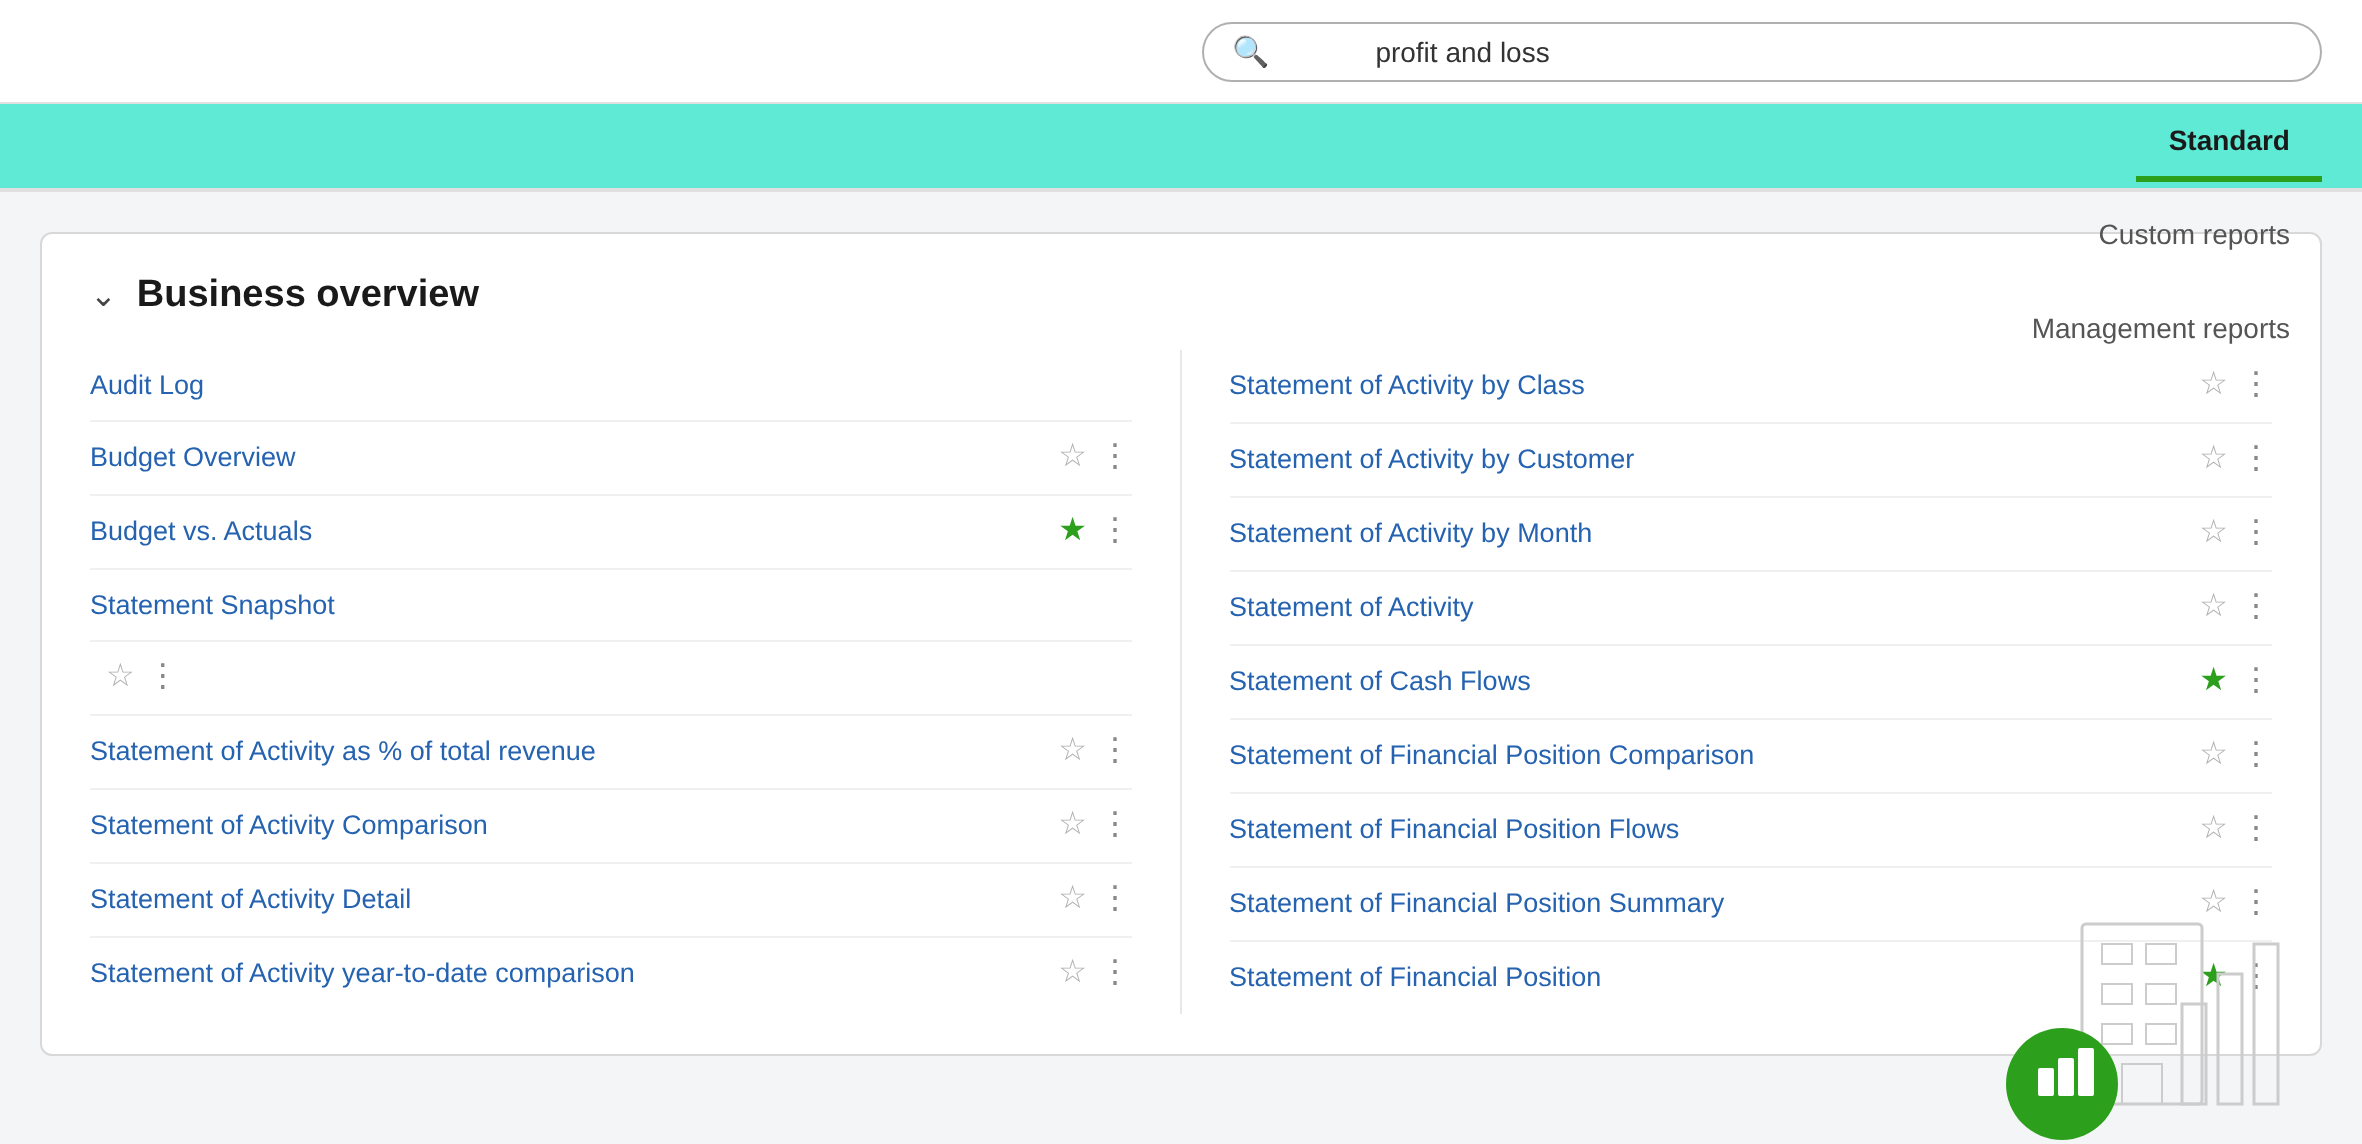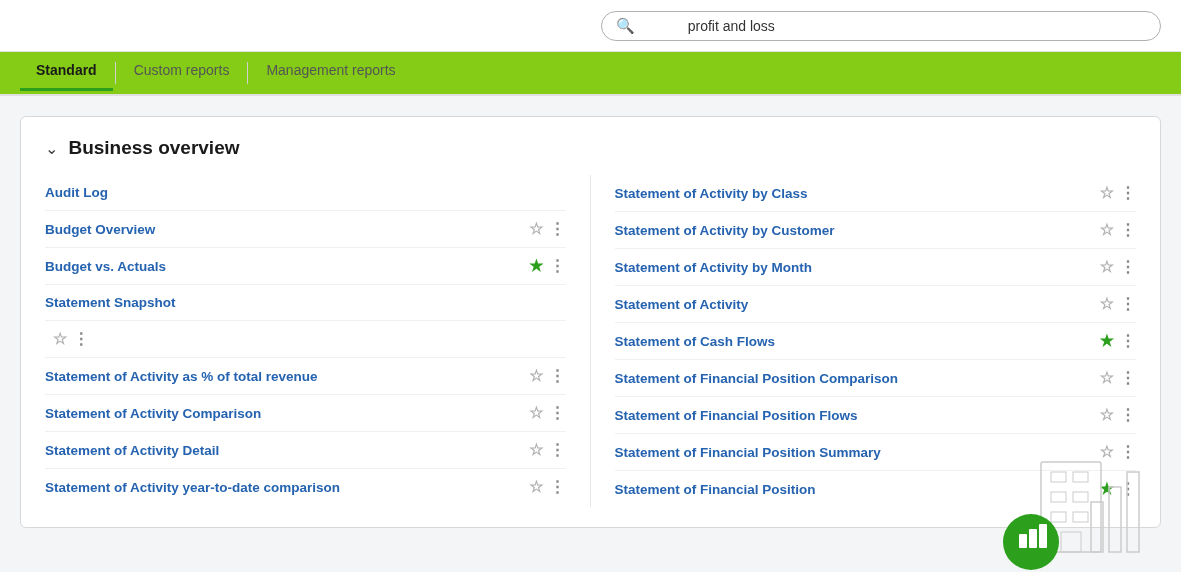--- a/index.html
+++ b/index.html
@@ -41,26 +41,27 @@
       border: none;
       outline: none;
       font-size: 14px;
       color: #333;
       width: 100%;
       background: transparent;
       padding-left: 45px;
     }
 
     .tabs-bar {
-      background: #84cc16;
-      display: flex;
-      align-items: flex-start;
+      background: #5eead4;
+      display: flex;
+      align-items: flex-end;
       padding: 0 20px;
       border-bottom: 2px solid #e0e0e0;
       height: 44px;
+      flex-direction: column;
     }
 
     .tab {
       padding: 10px 16px;
       font-size: 14px;
       color: #555;
       cursor: pointer;
       border-bottom: 3px solid transparent;
       margin-bottom: -2px;
       white-space: nowrap;
@@ -126,26 +127,25 @@
       border-right: 1px solid #e8e8e8;
       padding-right: 24px;
     }
 
     .reports-column:last-child {
       padding-left: 24px;
     }
 
     .report-item {
       display: flex;
-      align-items: flex-end;
+      align-items: flex-start;
       justify-content: space-between;
       padding: 10px 0;
       border-bottom: 1px solid #f0f0f0;
       cursor: pointer;
-      font-weight: bold;
     }
 
     .report-item:last-child {
       border-bottom: none;
       gap: 28px;
     }
 
     .report-name {
       font-size: 13.5px;
       color: #2563b0;

